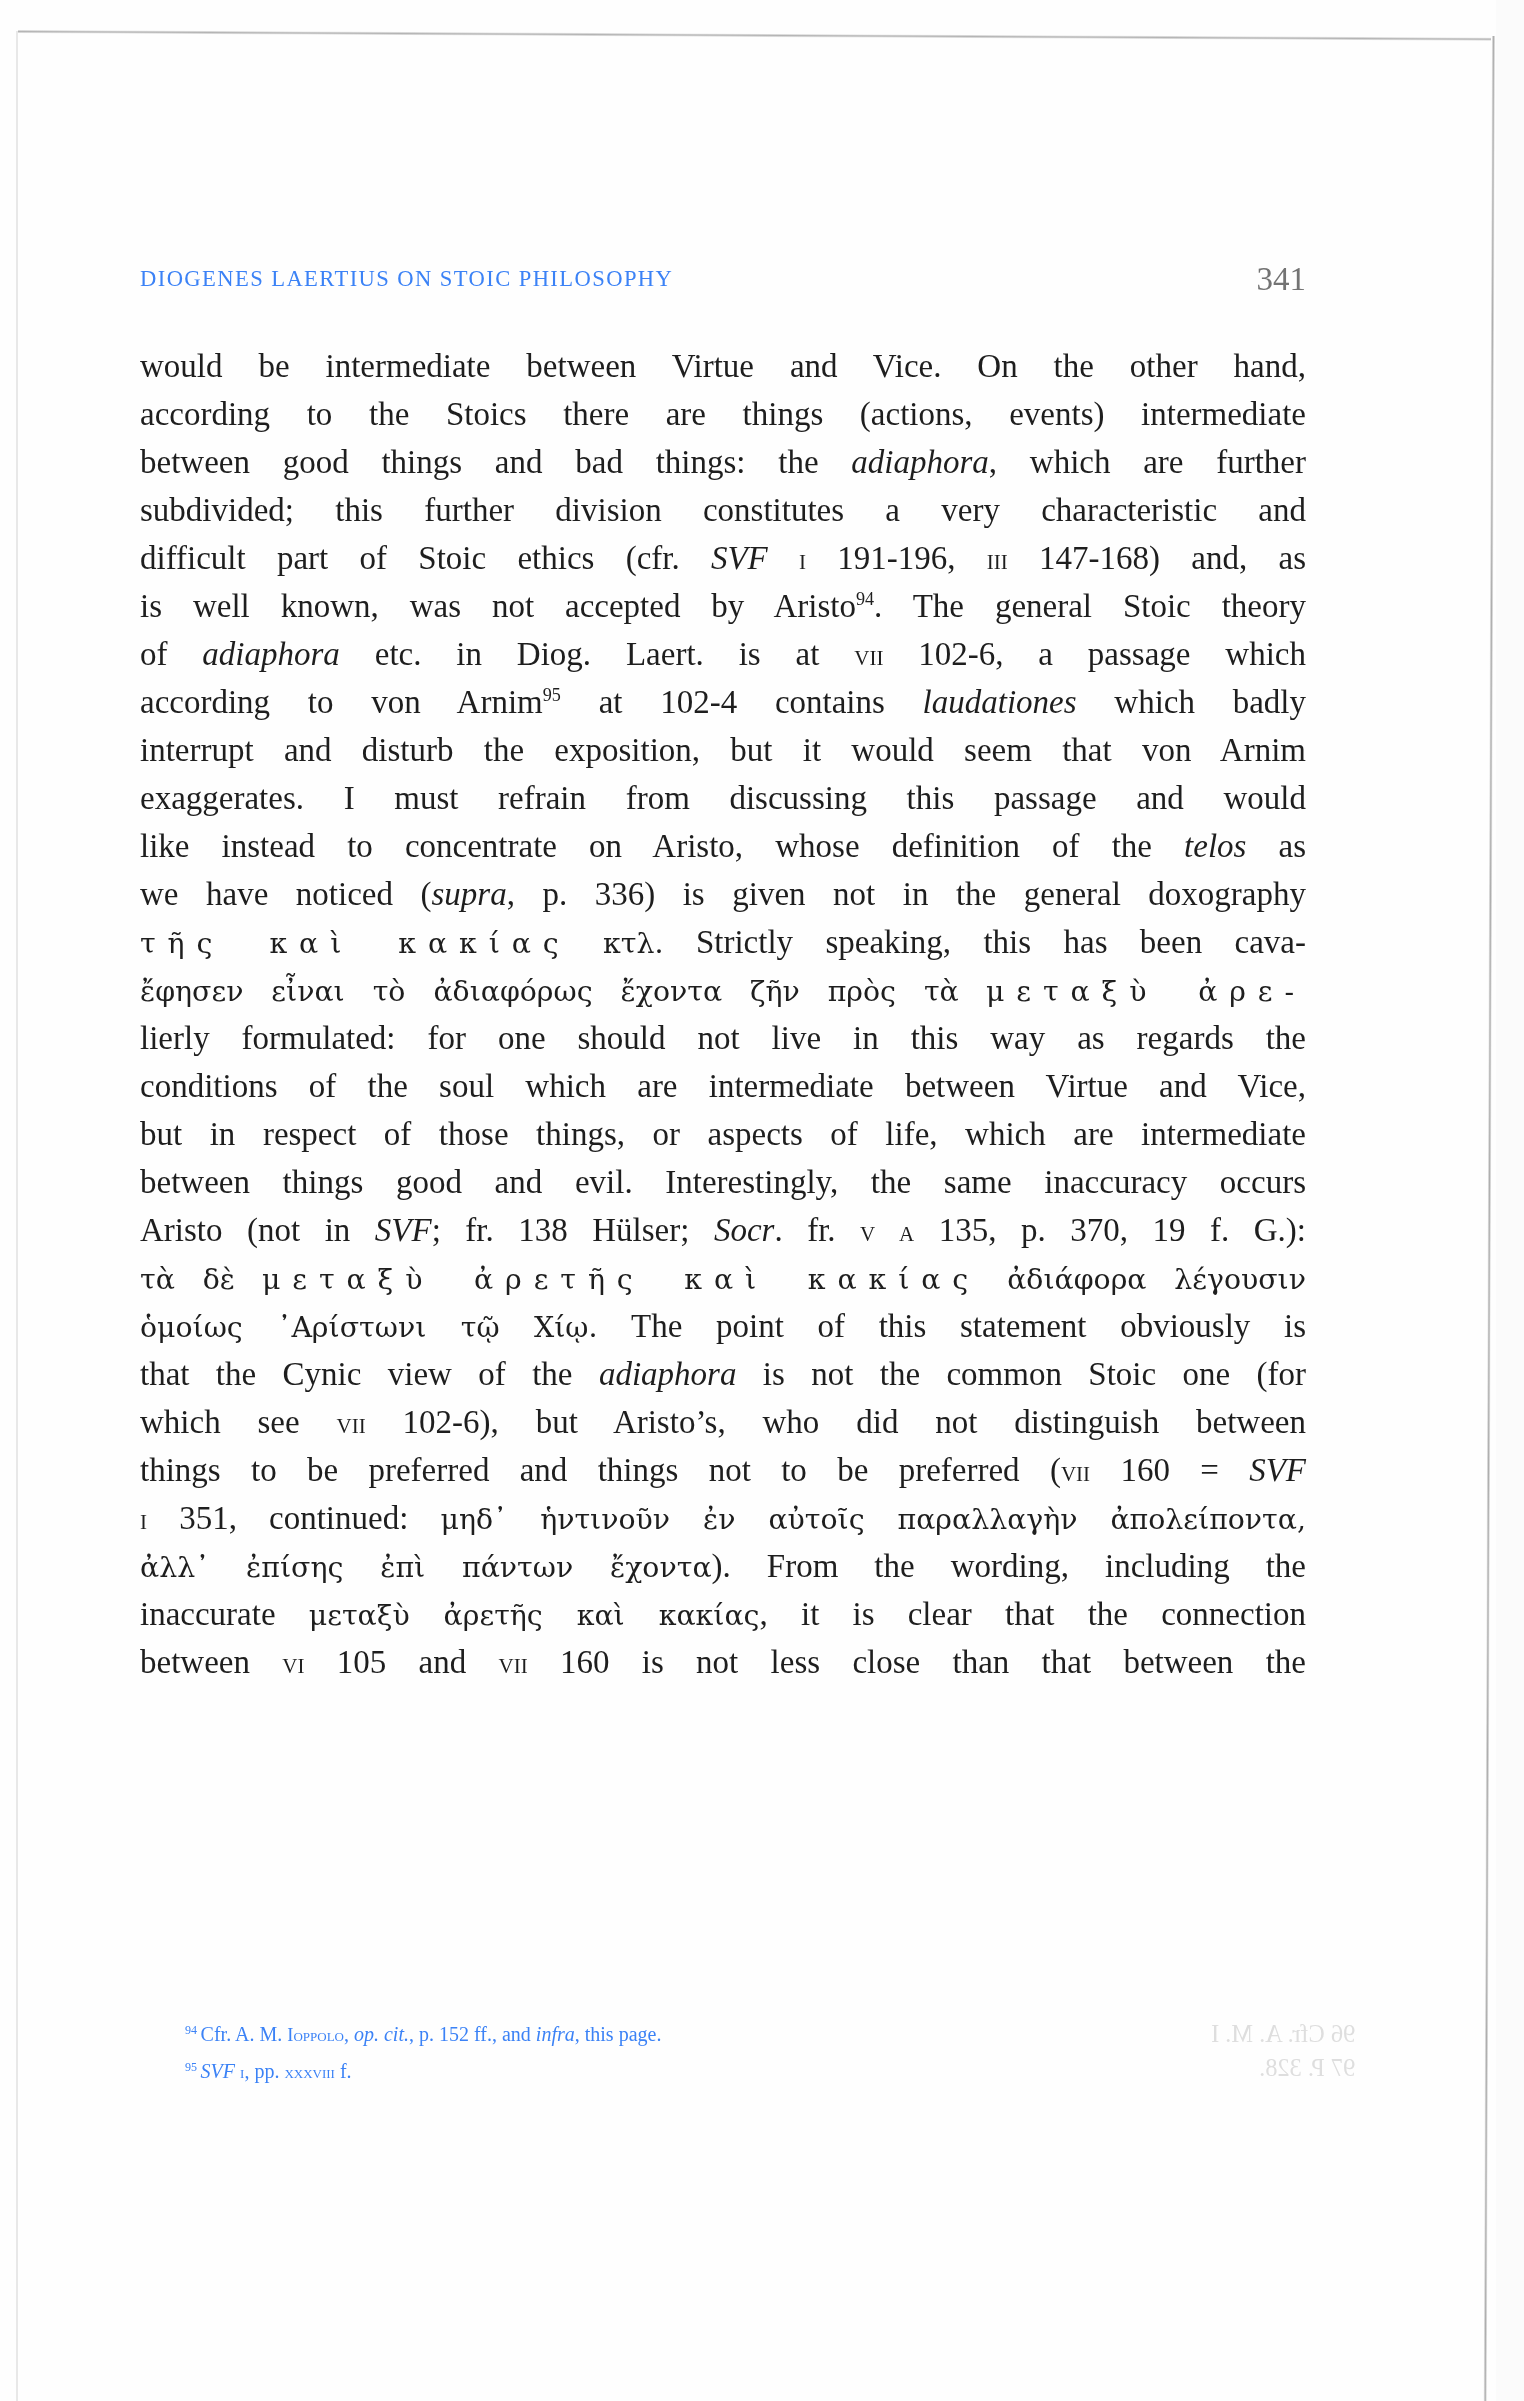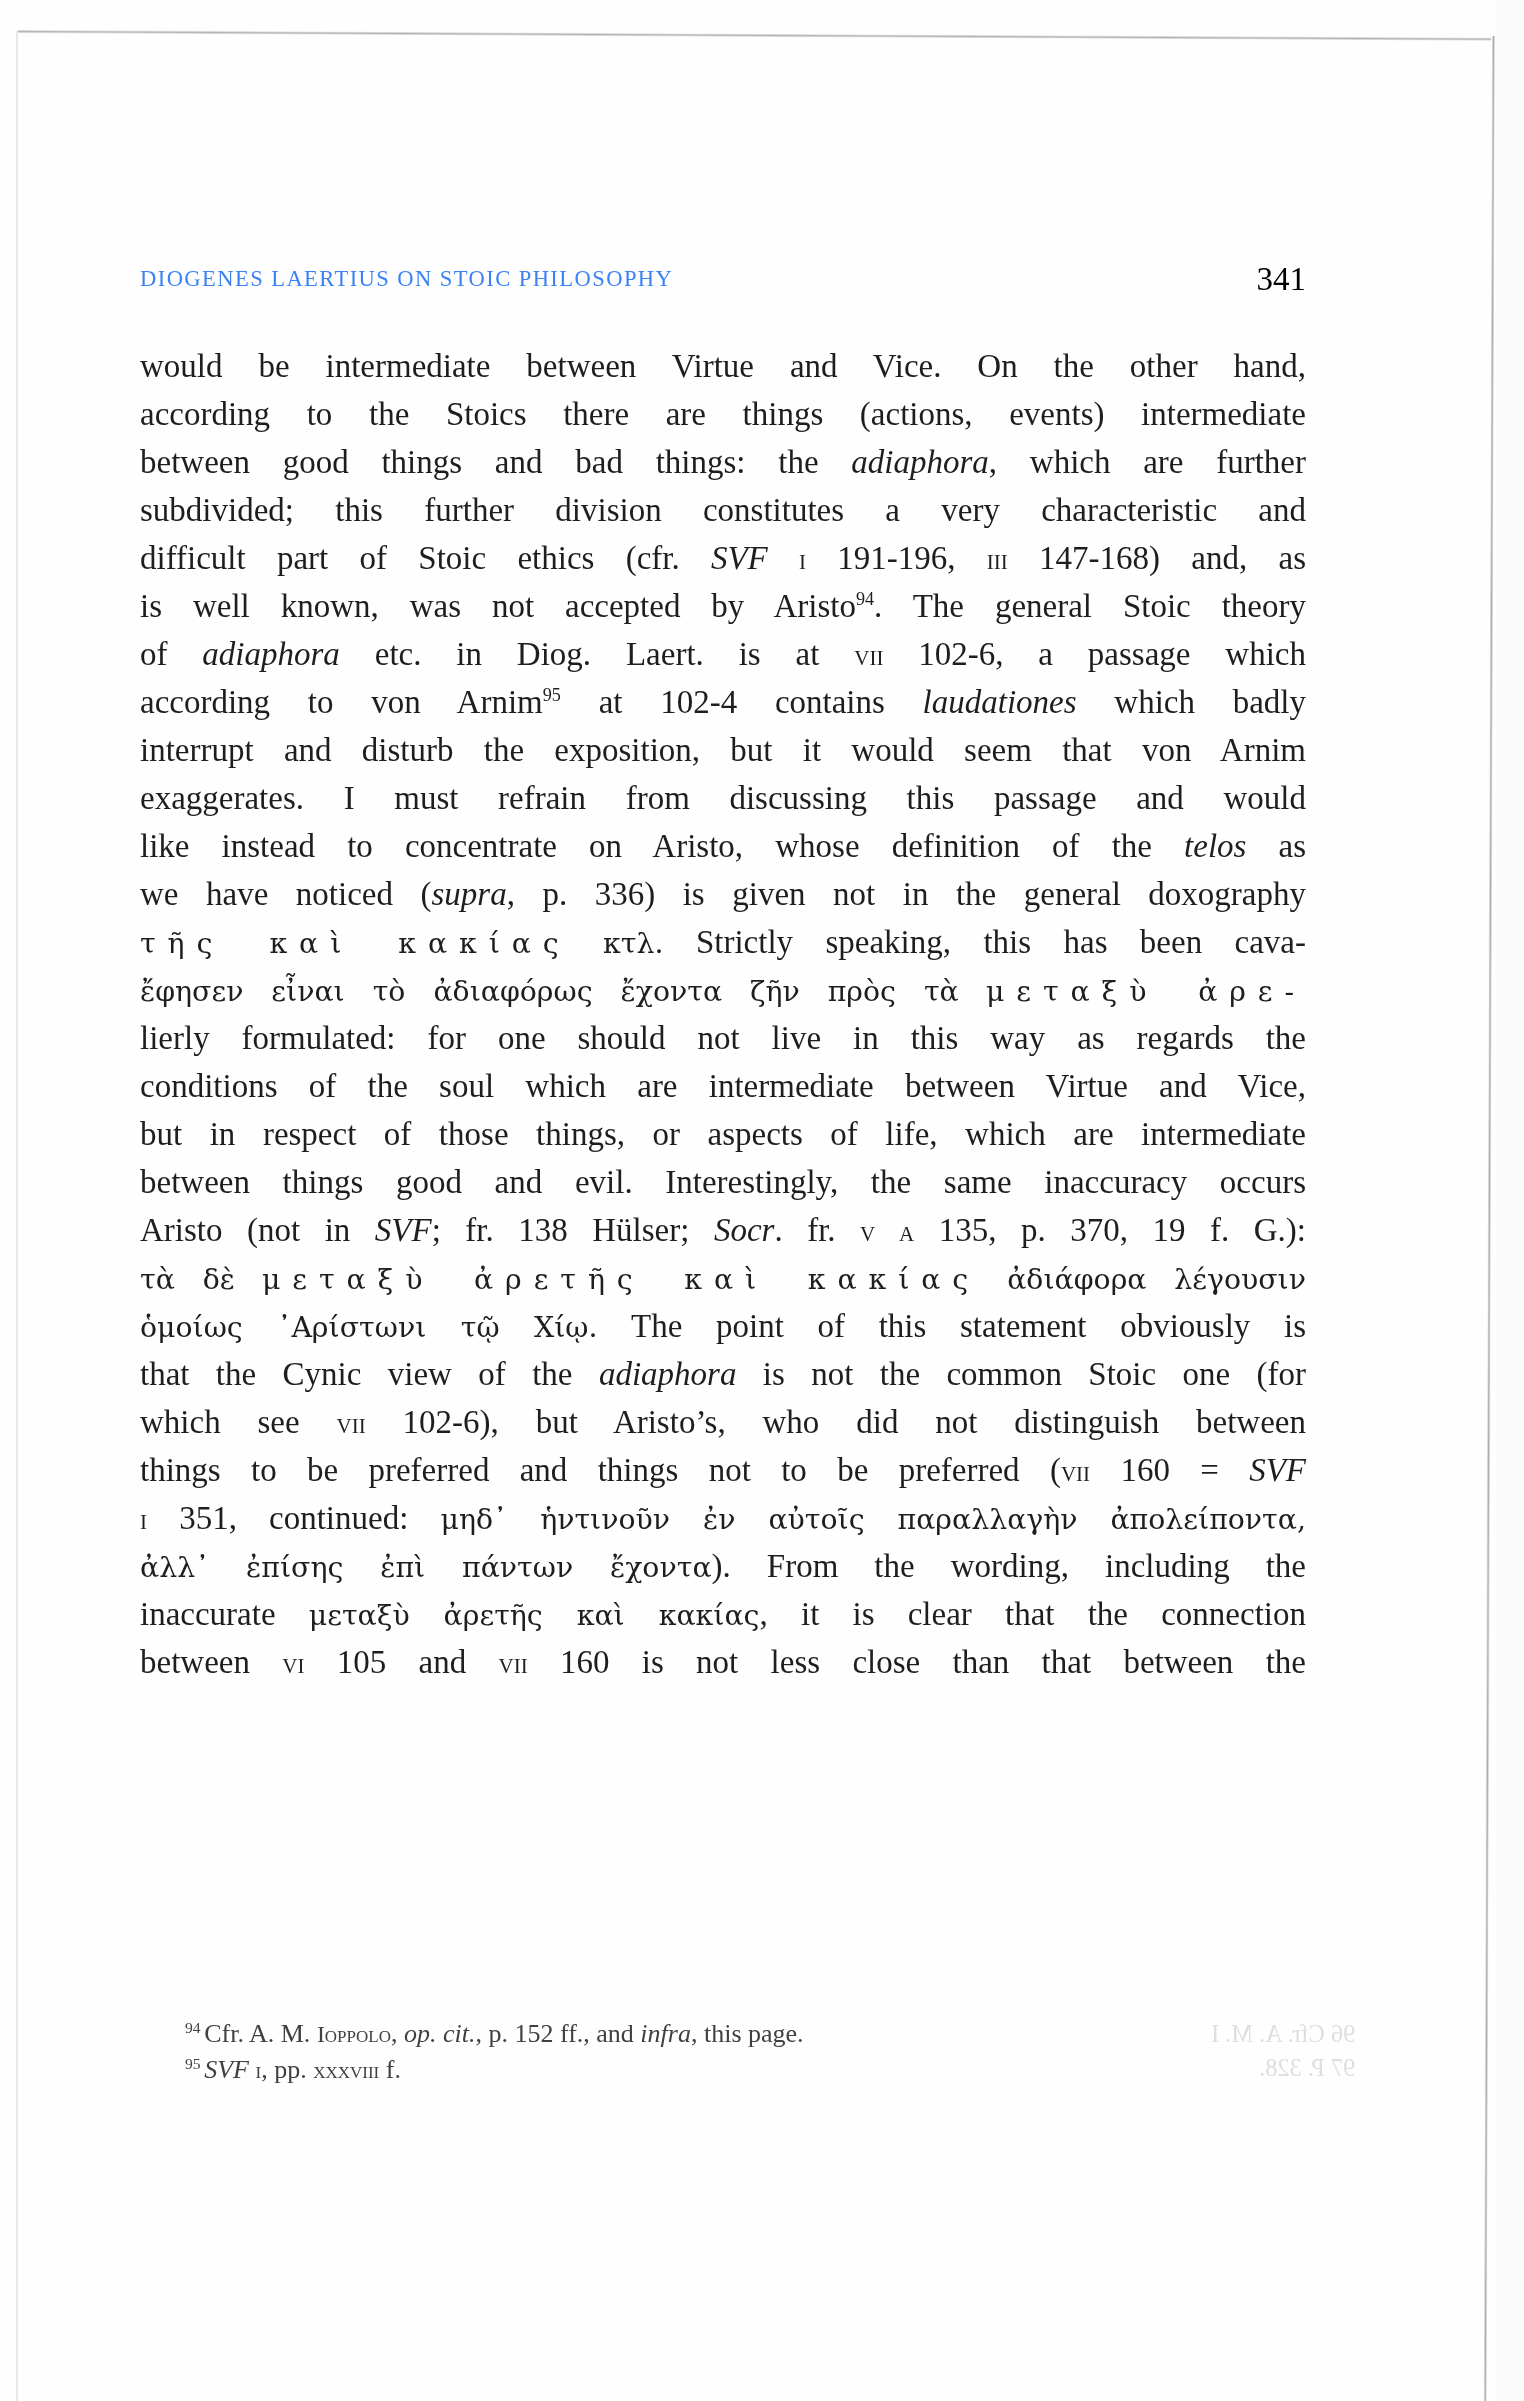--- a/index.html
+++ b/index.html
@@ -72,21 +72,21 @@
       letter-spacing: 1.4px;
       font-variant: small-caps;
       text-transform: uppercase;
       font-size: 22.6px;
       color: #3b82f6;
     }
     .page-number {
       position: absolute;
       right: 0; top: -5.4px;
       font-size: 33px;
-      color: #000000;
+      color: #737373;
     }
     .body-text {
       position: absolute;
       left: 140px;
       top: 342px;
       width: 1166px;
       font-size: 33px;
       line-height: 48px;
       color: #1e1e1e;
     }
@@ -107,23 +107,23 @@
     sup.fn {
       font-size: 0.55em;
       vertical-align: 0.65em;
       line-height: 0;
     }
     .footnotes {
       position: absolute;
       left: 185px;
       top: 2016px;
       width: 1085px;
-      font-size: 26px;
+      font-size: 20px;
       line-height: 36px;
-      color: #404040;
+      color: #3b82f6;
     }
     .footnote {
       display: block;
       white-space: nowrap;
     }
     .fn-mark {
       font-size: 0.6em;
       vertical-align: 0.55em;
       line-height: 0;
       margin-right: 3.6px;

